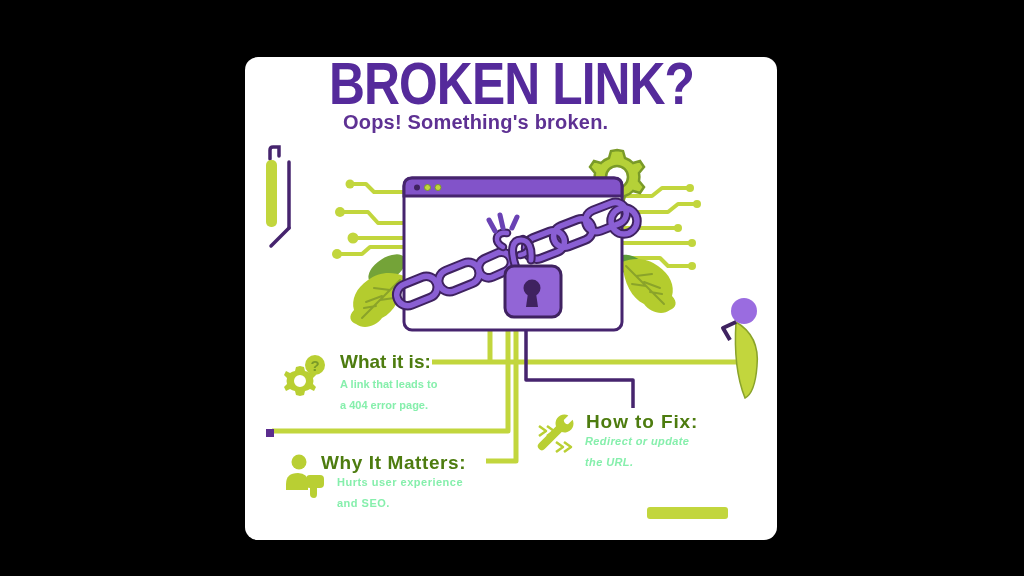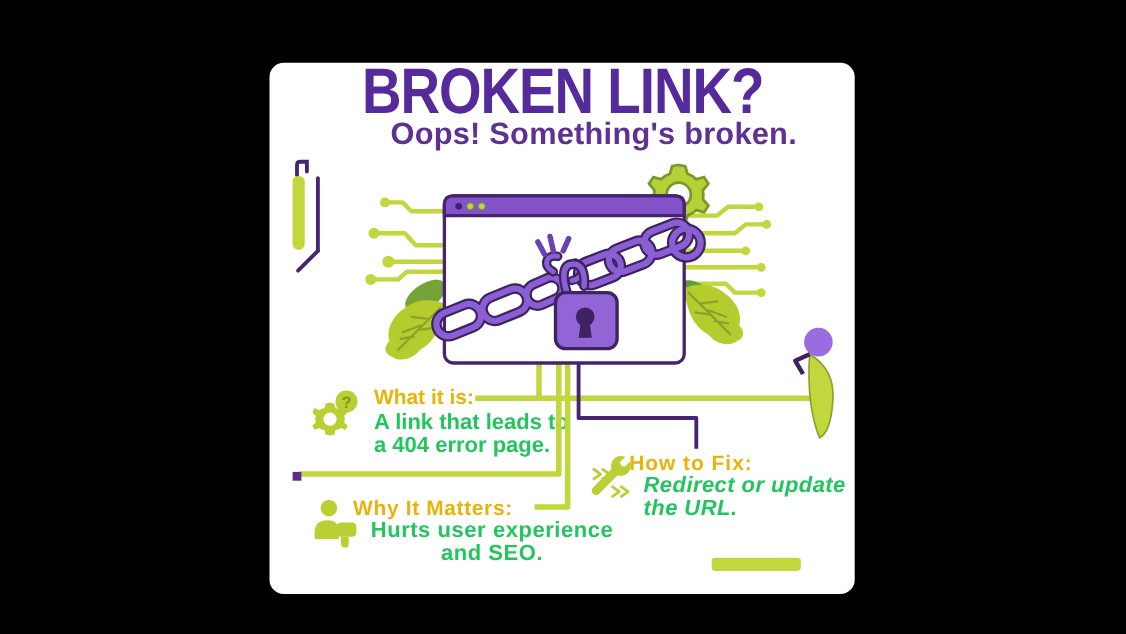--- a/index.html
+++ b/index.html
@@ -2,37 +2,37 @@
 <html><head>
 <meta charset="utf-8">
 <style>
   html,body{margin:0;padding:0;}
   body{width:1024px;height:576px;background:#000;overflow:hidden;position:relative;
        font-family:"Liberation Sans", sans-serif;}
   .card{position:absolute;left:245px;top:57px;width:532px;height:483px;background:#fff;border-radius:13px;}
   .abs{position:absolute;}
   .t-title{font-weight:bold;color:#552a9b;}
   .t-sub{font-weight:bold;color:#5e3193;}
-  .c-title{font-weight:bold;color:#eab308;font-size:19px;letter-spacing:0px;}
-  .c-body{font-weight:bold;color:#22c55e;font-size:20px;line-height:21px;letter-spacing:0px;}
+  .c-title{font-weight:bold;color:#4d7c0f;font-size:19px;letter-spacing:0px;}
+  .c-body{font-weight:bold;color:#86efac;font-size:11px;line-height:21px;letter-spacing:0px;}
 </style>
 </head>
 <body>
   <div class="card"></div>
 
   <div class="abs t-title" style="left:329px;top:54px;font-size:54px;line-height:54px;letter-spacing:-1px;white-space:nowrap;transform:scale(0.922,1.083);transform-origin:left top;">BROKEN LINK?</div>
-  <div class="abs t-sub" style="left:355px;top:107px;font-size:28px;line-height:30px;letter-spacing:0.2px;white-space:nowrap;text-align:right;">Oops! Something's broken.</div>
+  <div class="abs t-sub" style="left:343px;top:107px;font-size:20px;line-height:30px;letter-spacing:0.2px;white-space:nowrap;text-align:right;">Oops! Something's broken.</div>
 
   <div class="abs c-title" style="left:340px;top:351px;">What it is:</div>
   <div class="abs c-body" style="left:340px;top:374px;">A link that leads to<br>a 404 error page.</div>
 
   <div class="abs c-title" style="left:321px;top:452px;letter-spacing:0.6px;">Why It Matters:</div>
-  <div class="abs c-body" style="left:337px;top:472px;letter-spacing:0.5px;text-align:center;">Hurts user experience<br>and SEO.</div>
+  <div class="abs c-body" style="left:337px;top:472px;letter-spacing:0.5px;">Hurts user experience<br>and SEO.</div>
 
-  <div class="abs c-title" style="left:572px;top:411px;letter-spacing:0.9px;">How to Fix:</div>
+  <div class="abs c-title" style="left:586px;top:411px;letter-spacing:0.9px;">How to Fix:</div>
   <div class="abs c-body" style="left:585px;top:431px;letter-spacing:0.4px;font-style:italic;">Redirect or update<br>the URL.</div>
 
   <svg class="abs" style="left:0;top:0;" width="1024" height="576" viewBox="0 0 1024 576">
 
     <polyline points="432,362 737,362" fill="none" stroke="#c2d63d" stroke-width="5"></polyline>
     <polyline points="490,330 490,362" fill="none" stroke="#c2d63d" stroke-width="5"></polyline>
 
     <polyline points="508,330 508,431 272,431" fill="none" stroke="#c2d63d" stroke-width="5" stroke-linejoin="round"></polyline>
 
     <polyline points="516,330 516,461 486,461" fill="none" stroke="#c2d63d" stroke-width="5" stroke-linejoin="round"></polyline>

